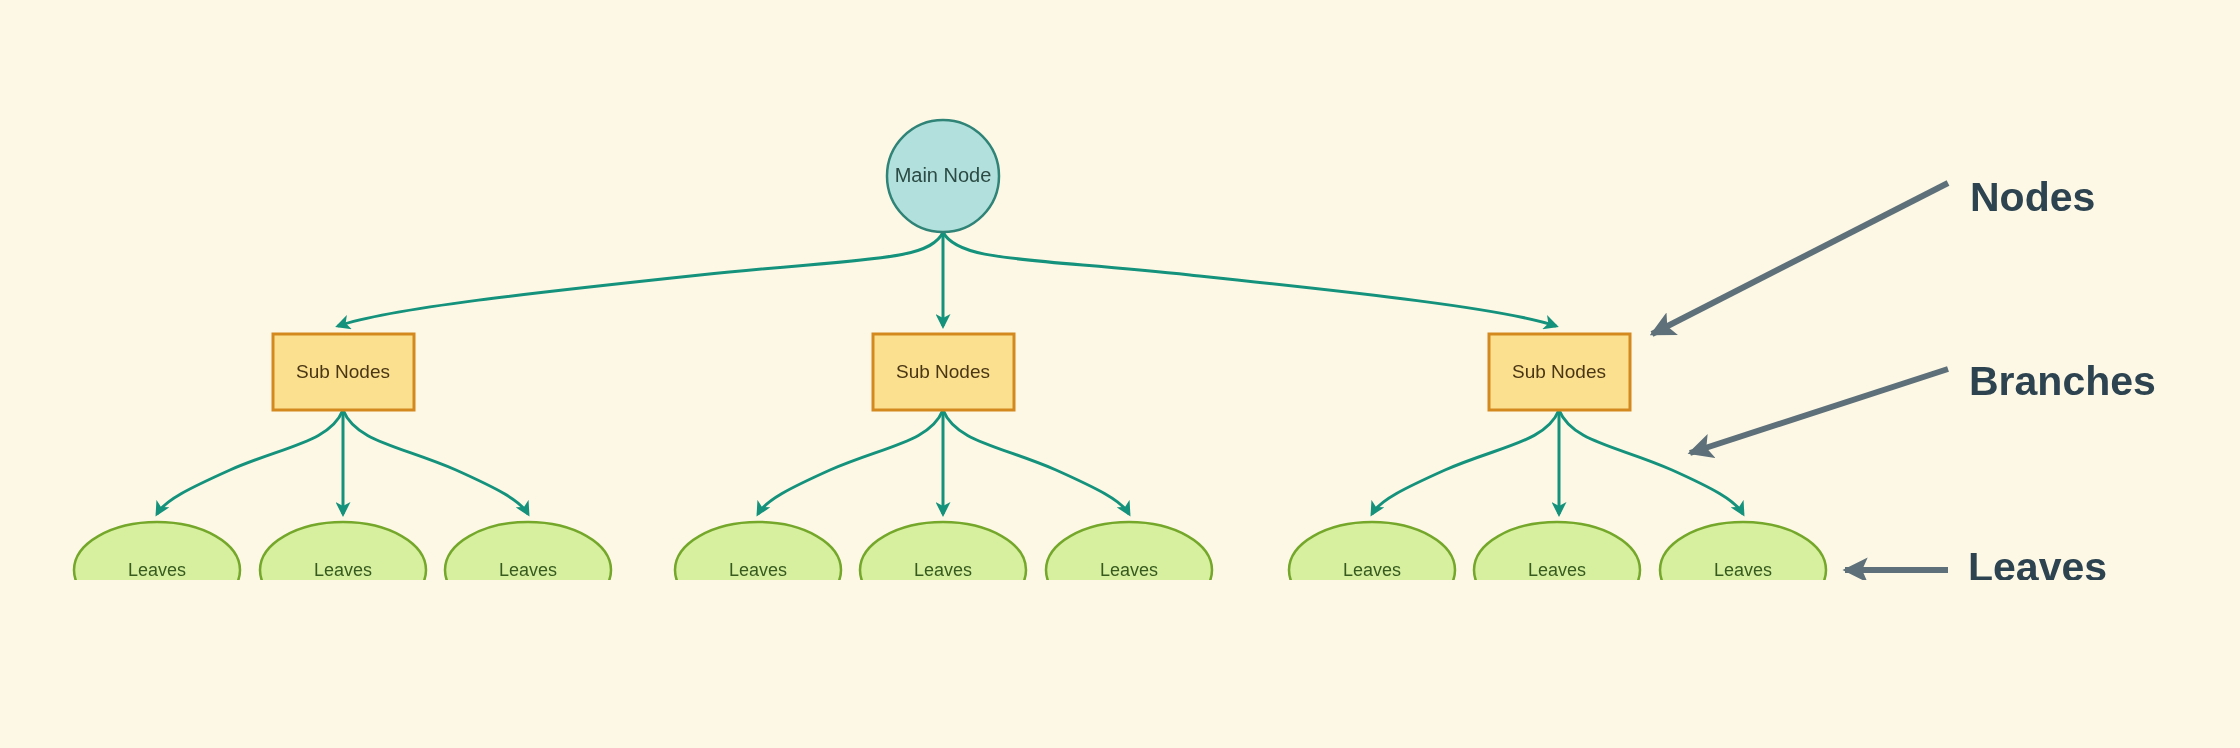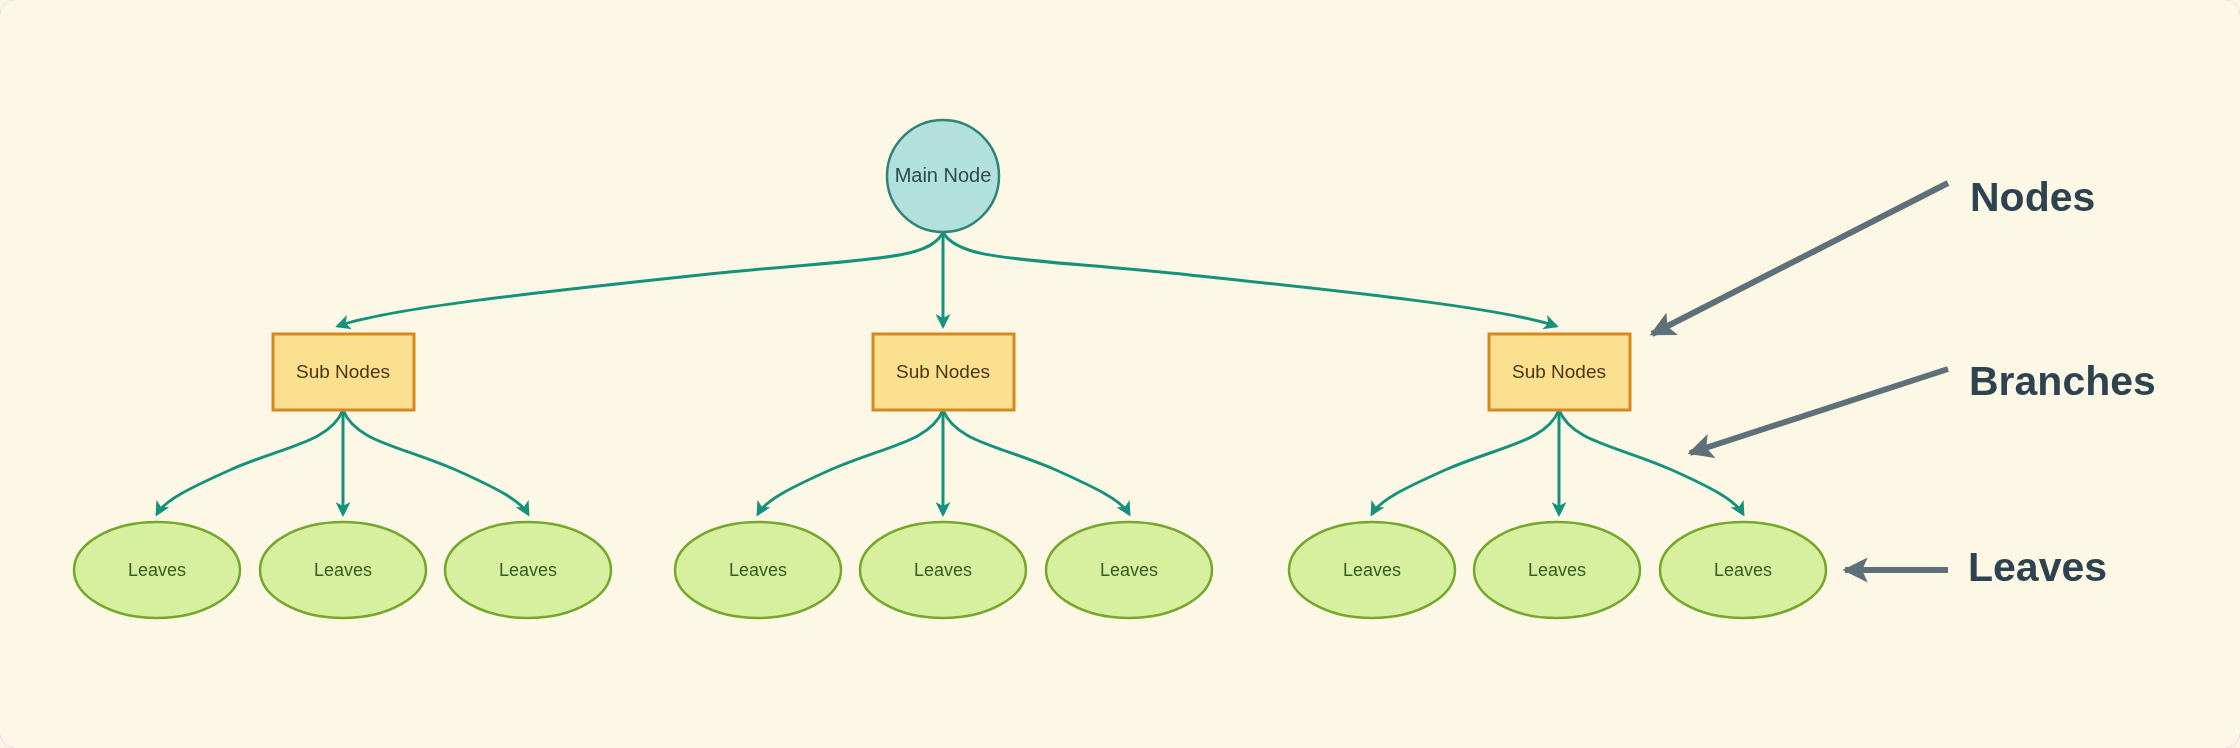--- a/index.html
+++ b/index.html
@@ -6,24 +6,23 @@
     margin: 0;
     padding: 0;
     background: #fdf8e6;
   }
   body {
     font-family: "Liberation Sans", sans-serif;
   }
   #stage {
     position: relative;
     width: 2240px;
-    height: 748px;
+    height: 580px;
     background: #d946ef;
     overflow: hidden;
-    border-radius: 15px;
   }
   #diagram-svg {
     position: absolute;
     left: 0;
     top: 0;
     width: 2240px;
     height: 748px;
   }
   .node-label {
     font-family: "Liberation Sans", sans-serif;

